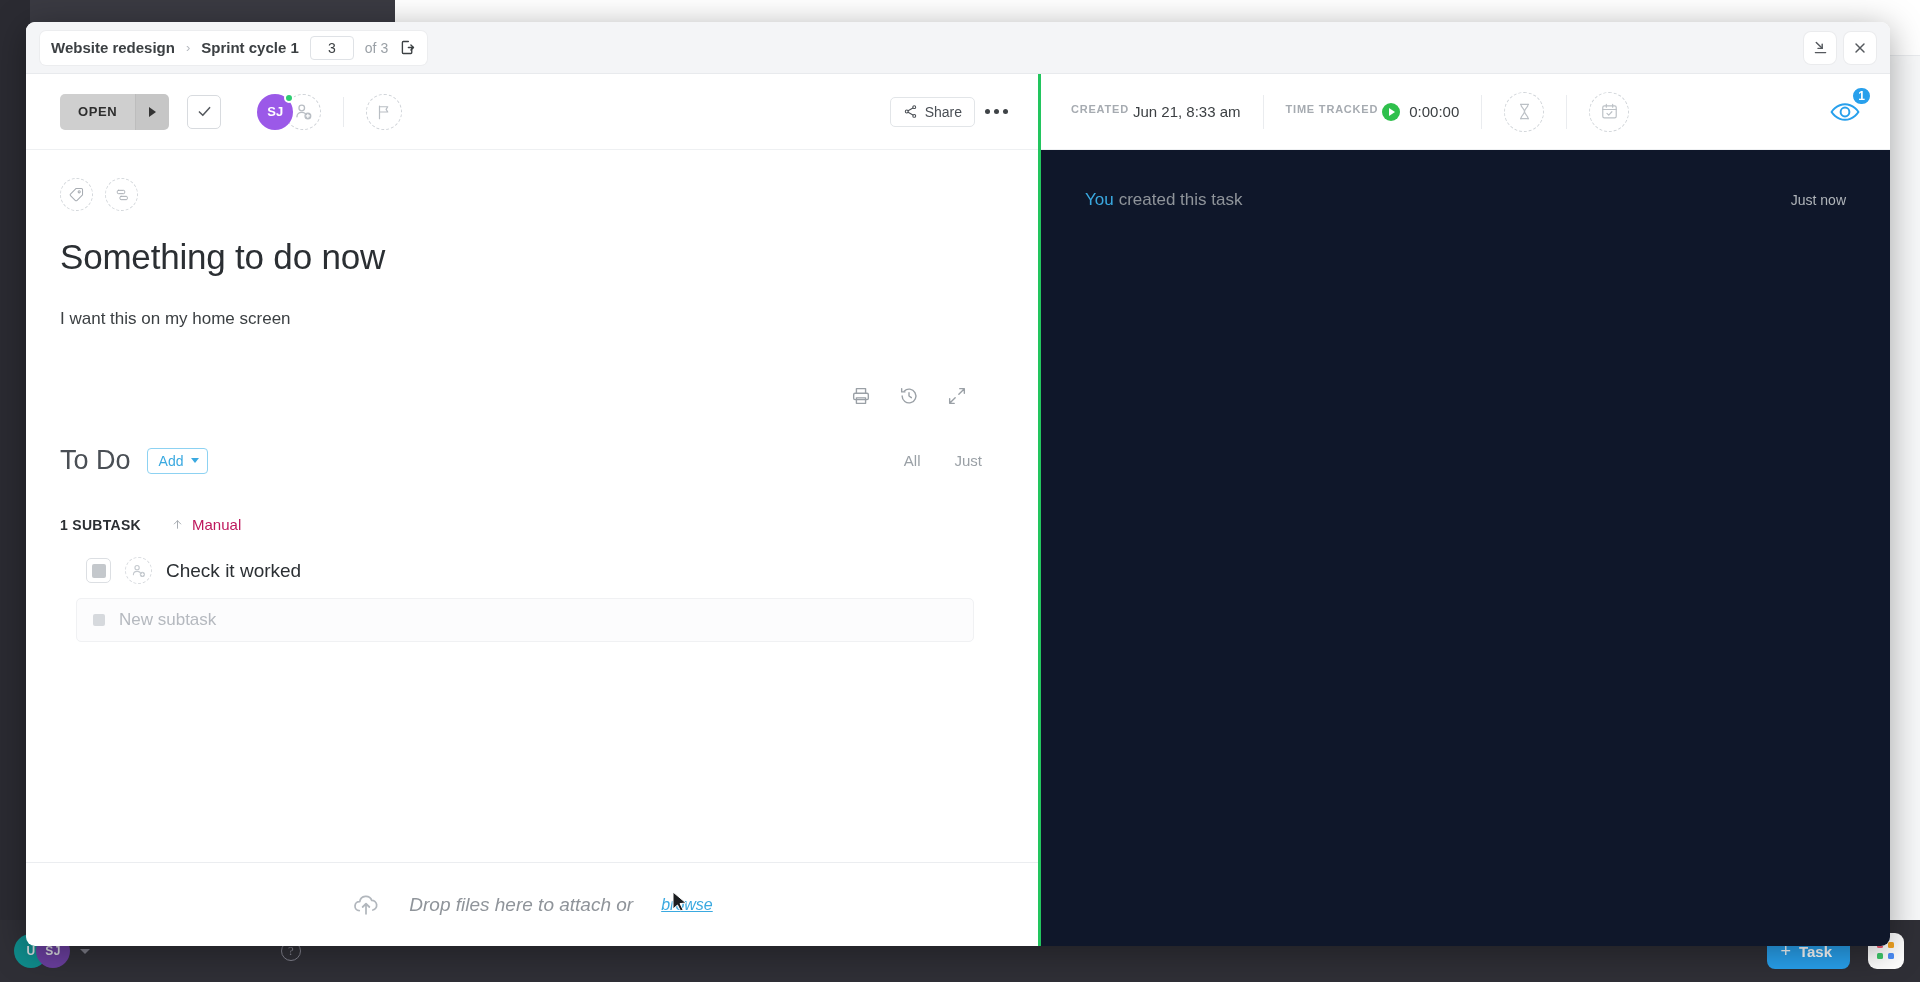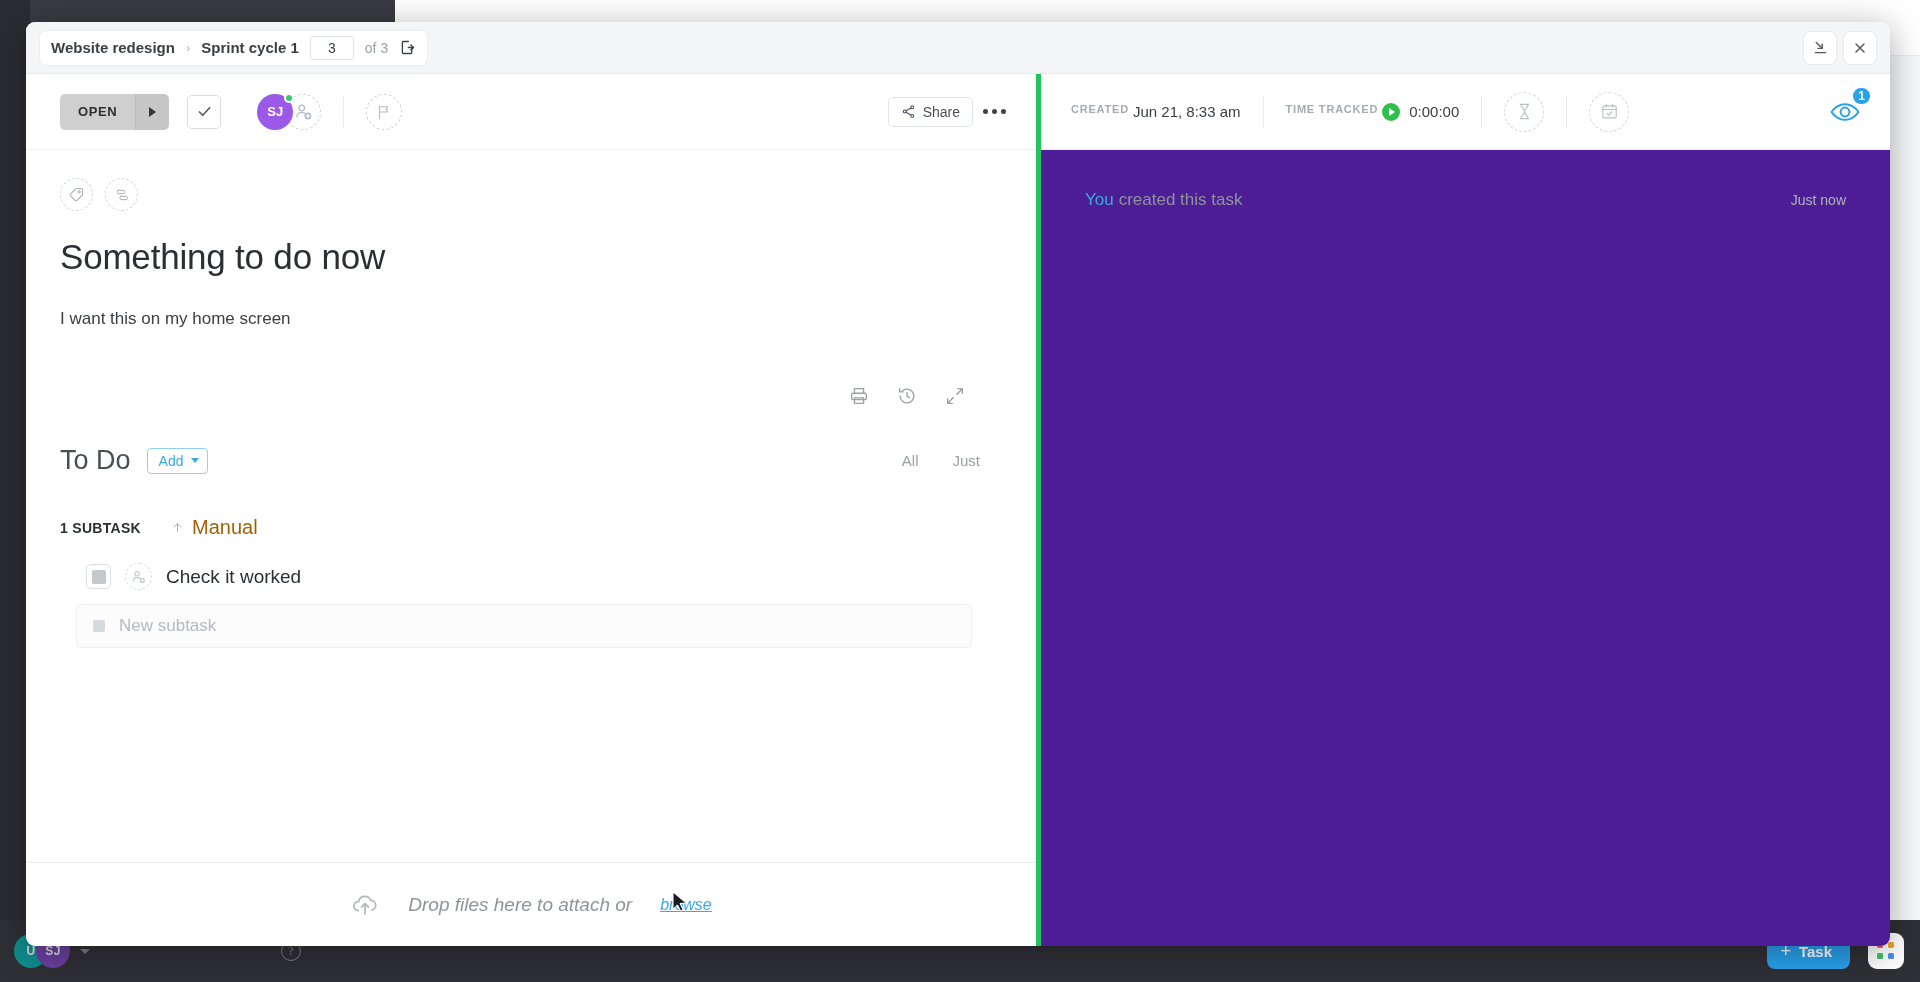--- a/index.html
+++ b/index.html
@@ -118,21 +118,21 @@
   .win-btn {
     width: 32px; height: 32px; background: #ffffff; border-radius: 7px;
     display: flex; align-items: center; justify-content: center;
     box-shadow: 0 0 0 1px rgba(0,0,0,.04);
   }
 
   
   #modal-body { flex: 1; display: flex; min-height: 0; }
   #left-pane {
     width: 1015px; flex: 0 0 1015px; display: flex; flex-direction: column;
-    border-right: 5px solid #22c55e; min-height: 0;
+    border-right: 3px solid #22c55e; min-height: 0;
   }
   #right-pane { flex: 1; display: flex; flex-direction: column; min-height: 0; background: #fff; }
 
   
   #task-header {
     height: 76px; flex: 0 0 76px; display: flex; align-items: center;
     padding: 0 28px 0 34px; border-bottom: 1px solid #eef0f2;
     position: relative;
   }
   #status-pill { display: flex; height: 36px; border-radius: 5px; overflow: hidden; }
@@ -237,21 +237,21 @@
     font-size: 14px; display: flex; align-items: center; gap: 8px;
   }
   #add-btn .tri {
     width: 0; height: 0; border-left: 4.5px solid transparent;
     border-right: 4.5px solid transparent; border-top: 5px solid #3aa9e0;
   }
   #todo-filters { margin-left: auto; display: flex; gap: 34px; padding-right: 22px; }
   .todo-filter { font-size: 15px; color: #9aa0a6; }
   #subtask-meta { display: flex; align-items: center; gap: 30px; margin-top: 40px; }
   #subtask-count { font-size: 14px; font-weight: 700; color: #2b2f33; letter-spacing: .3px; }
-  #sort-manual { display: flex; align-items: center; gap: 8px; font-size: 20px; color: #a16207; }
+  #sort-manual { display: flex; align-items: center; gap: 8px; font-size: 15px; color: #be185d; }
   #subtask-list { margin-top: 18px; }
   .subtask-row { display: flex; align-items: center; gap: 14px; padding: 6px 0 6px 26px; }
   .st-check {
     width: 25px; height: 25px; border: 1.5px solid #dcdfe3; border-radius: 5px;
     display: flex; align-items: center; justify-content: center;
   }
   .st-check i { width: 14px; height: 14px; background: #c4c8cc; border-radius: 2px; display: block; }
   .st-assign {
     width: 27px; height: 27px; border-radius: 50%; border: 1.3px dashed #d8dbdf;
     display: flex; align-items: center; justify-content: center;
@@ -269,21 +269,21 @@
   #attach-bar {
     flex: 0 0 84px; border-top: 1px solid #ebedf0;
     display: flex; align-items: center; justify-content: center; gap: 28px;
     position: relative;
   }
   #attach-text { font-size: 19px; color: #8f949a; font-style: italic; }
   #attach-link { color: #3aa9e0; text-decoration: underline; font-style: italic; }
   #cursor-arrow { position: absolute; left: 645px; top: 28px; }
 
   
-  #activity-area { flex: 1; background: #4c1d95; padding: 40px 44px 0 44px; min-height: 0; }
+  #activity-area { flex: 1; background: #0f172a; padding: 40px 44px 0 44px; min-height: 0; }
   #activity-row { display: flex; align-items: baseline; }
   #activity-you { color: #3aa9e0; font-size: 17px; }
   #activity-text { color: #8f949a; font-size: 17px; margin-left: 5px; }
   #activity-time { margin-left: auto; color: #b0b5ba; font-size: 14px; }
   #comment-bar {
     flex: 0 0 84px; border-top: 1px solid #ebedf0; background: #fff;
     display: flex; align-items: center; padding: 0 36px; position: relative;
   }
   #comment-ph { font-size: 19px; color: #a9aeb4; }
   #comment-icon { position: absolute; right: 30px; top: 26px; }

